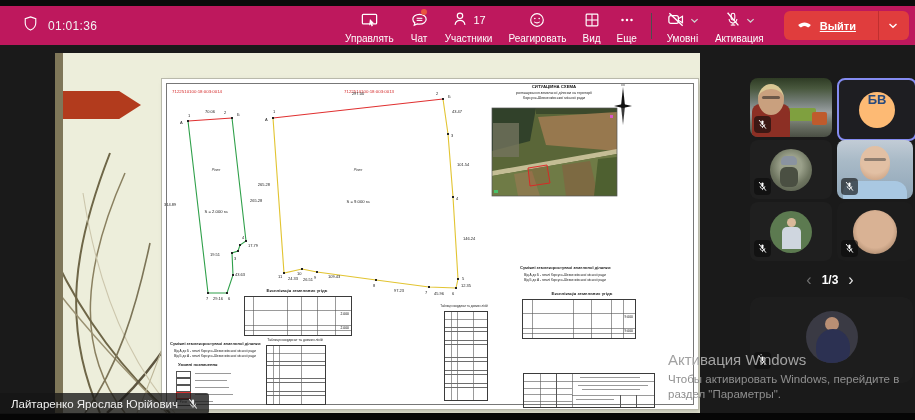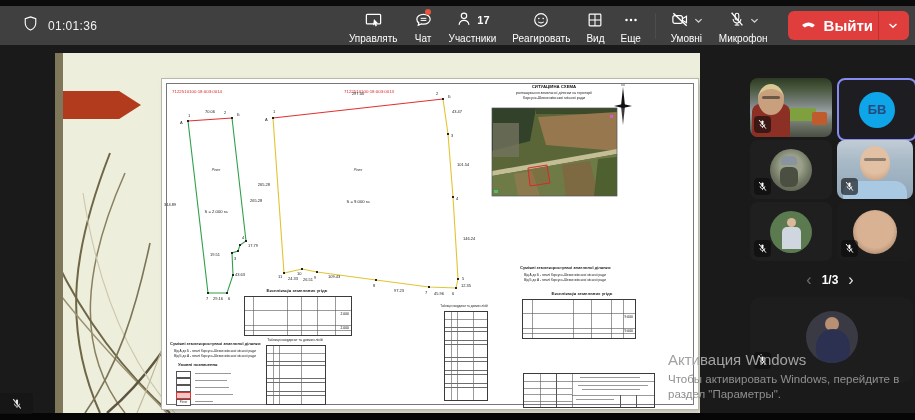--- a/index.html
+++ b/index.html
@@ -1,36 +1,36 @@
 <!DOCTYPE html>
 <html><head>
 <meta charset="utf-8">
 <style>
   html,body{margin:0;padding:0;width:915px;height:420px;background:#000;overflow:hidden;
     font-family:"Liberation Sans",sans-serif;-webkit-font-smoothing:antialiased;}
   .screen{position:relative;width:915px;height:420px;background:#141414;}
 
   
   .topstrip{position:absolute;left:0;top:0;width:100%;height:6px;background:#0b0b0b;}
-  .toolbar{position:absolute;left:0;top:6px;width:100%;height:39px;background:#404040;
+  .toolbar{position:absolute;left:0;top:6px;width:100%;height:39px;background:#be185d;
     display:flex;align-items:center;color:#fff;}
   .tb-left{display:flex;align-items:center;gap:9px;padding-left:22px;}
   .tb-timer{font-size:12px;letter-spacing:.3px;color:#f2f2f2;}
   .tb-right{margin-left:auto;display:flex;align-items:flex-end;padding-right:6px;}
   .tb-btn{display:flex;flex-direction:column;align-items:center;justify-content:flex-end;
     gap:3px;font-size:10px;color:#fdfdfd;padding:0 8px;height:36px;cursor:default;}
   .tb-btn .irow{display:flex;align-items:center;gap:4px;height:19px;}
   .tb-sep{width:1px;height:26px;background:#4d4d4d;margin:0 6px;align-self:center;}
   .leave-btn{display:flex;align-items:center;background:#e03d3d;border-radius:6px;height:29px;
     margin-left:12px;align-self:center;padding:0 2px 0 12px;}
-  .leave-btn .lbl{color:#fff;font-size:15px;font-weight:bold;margin:0 5px 0 7px;}
+  .leave-btn .lbl{color:#fff;font-size:11px;font-weight:bold;margin:0 22px 0 7px;text-decoration:underline;}
   .leave-div{width:1px;height:29px;background:#c02f2f;}
   .leave-chev{padding:0 9px;display:flex;align-items:center;}
   .cdot{position:absolute;right:2px;top:-2px;width:6px;height:6px;border-radius:50%;background:#e8553f;}
-  .cnt{font-size:11px;font-weight:bold;}
+  .cnt{font-size:11px;font-weight:normal;}
 
   
   .stage{position:absolute;left:0;top:45px;width:915px;height:368px;background:#1a1a1a;}
 
   
   .slide{position:absolute;left:55px;top:8px;width:645px;height:360px;background:#edeedb;overflow:hidden;}
   .slide-strip{position:absolute;left:0;top:0;width:8px;height:100%;background:#7f7759;}
   .slide-arrow{position:absolute;left:8px;top:38px;width:78px;height:28px;background:#b23b1d;
     clip-path:polygon(0 0,72% 0,100% 50%,72% 100%,0 100%);}
   .slide-title{position:absolute;left:155px;top:2px;width:402px;height:22px;background:#f0a265;
@@ -194,21 +194,21 @@
                 <line x1="7.5" y1="16.2" x2="12.5" y2="16.2" stroke="#fff" stroke-width="1.2"></line>
                 <line x1="4" y1="2.5" x2="16" y2="16.5" stroke="#fff" stroke-width="1.5"></line>
               </svg>
           </span>
           <span>
             <svg width="9" height="7" viewBox="0 0 10 7">
                 <polyline points="1.5,2 5,5.2 8.5,2" fill="none" stroke="#cfcfcf" stroke-width="1.4"></polyline>
               </svg>
           </span>
         </span>
-        <span>Микрофон</span>
+        <span>Активация</span>
       </div>
 
 
       <div class="leave-btn">
         <span>
           <svg width="17" height="14" viewBox="0 0 20 14">
               <path d="M2.5 8.2c4.4-4 10.6-4 15 0l-2.1 2.3c-.6.6-1.5.5-2.2 0-1.8-1.4-4.6-1.4-6.4 0-.7.5-1.6.6-2.2 0z" fill="#fff"></path>
             </svg>
         </span>
         <span class="lbl">Выйти</span>
@@ -438,21 +438,21 @@
             <svg viewBox="0 0 16 16">
               <rect x="6.6" y="2" width="2.8" height="6.5" rx="1.4" fill="#fff"></rect>
               <path d="M4.5 7.5a3.5 3.5 0 0 0 7 0" fill="none" stroke="#fff" stroke-width="1.1"></path>
               <line x1="8" y1="11" x2="8" y2="13.2" stroke="#fff" stroke-width="1.1"></line>
               <line x1="3" y1="1.5" x2="13" y2="14" stroke="#fff" stroke-width="1.4"></line>
             </svg>
           </div>
       </div>
 
       <div class="tile" style="left:92px;top:33px;width:76px;height:59px;background:#1e1e22;border:2px solid #858cf2">
-        <div class="av" style="left:50%;top:50%;transform:translate(-50%,-50%);width:36px;height:36px;background:#0ea5e9;display:flex;align-items:center;justify-content:center">
+        <div class="av" style="left:50%;top:50%;transform:translate(-50%,-50%);width:36px;height:36px;background:#fdba74;display:flex;align-items:flex-start;justify-content:center">
           <span style="font-size:13px;font-weight:bold;color:#274a7d">БВ</span>
         </div>
       </div>
 
       <div class="tile" style="left:5px;top:95px;width:82px;height:59px;background:#1f1f1f">
         <div class="av" style="left:50%;top:50%;transform:translate(-50%,-50%);width:42px;height:42px;background:radial-gradient(circle at 50% 40%,#9aa08a 0 32%,#6e7560 60%,#4c5244 100%)">
           <div style="position:absolute;left:11px;top:7px;width:16px;height:9px;background:#8a93a0;border-radius:5px 5px 2px 2px"></div>
           <div style="position:absolute;left:10px;top:18px;width:18px;height:20px;background:#4a4f42;border-radius:6px"></div>
         </div>
         <div class="mic-badge">
@@ -523,20 +523,21 @@
               <rect x="6.6" y="2" width="2.8" height="6.5" rx="1.4" fill="#fff"></rect>
               <path d="M4.5 7.5a3.5 3.5 0 0 0 7 0" fill="none" stroke="#fff" stroke-width="1.1"></path>
               <line x1="8" y1="11" x2="8" y2="13.2" stroke="#fff" stroke-width="1.1"></line>
               <line x1="3" y1="1.5" x2="13" y2="14" stroke="#fff" stroke-width="1.4"></line>
             </svg>
           </div>
       </div>
     </div>
 
     <div class="name-tag">
+      <span>Лайтаренко Ярослав Юрійович</span>
       <svg viewBox="0 0 16 16">
           <rect x="6.6" y="2" width="2.8" height="6.5" rx="1.4" fill="#e8e8e8"></rect>
           <path d="M4.5 7.5a3.5 3.5 0 0 0 7 0" fill="none" stroke="#e8e8e8" stroke-width="1.1"></path>
           <line x1="8" y1="11" x2="8" y2="13.2" stroke="#e8e8e8" stroke-width="1.1"></line>
           <line x1="3" y1="1.5" x2="13" y2="14" stroke="#e8e8e8" stroke-width="1.4"></line>
         </svg>
     </div>
 
     <div class="watermark">
       <div class="wm1">Активация Windows</div>

